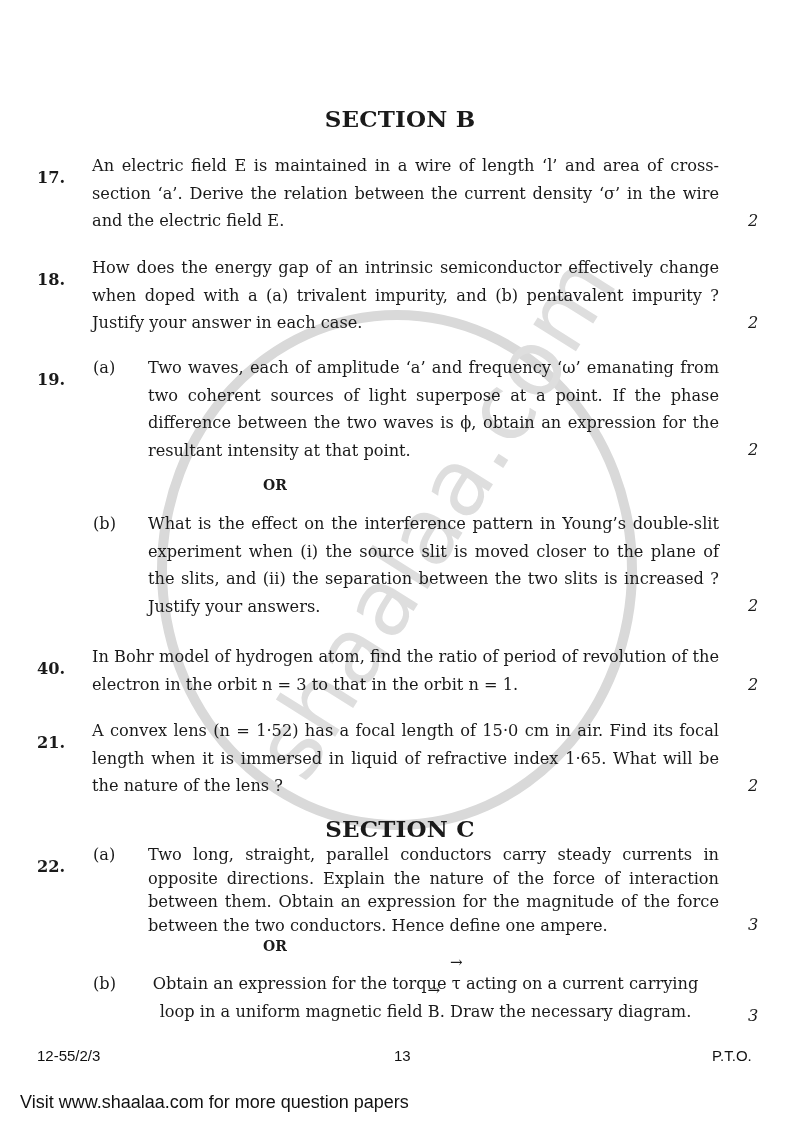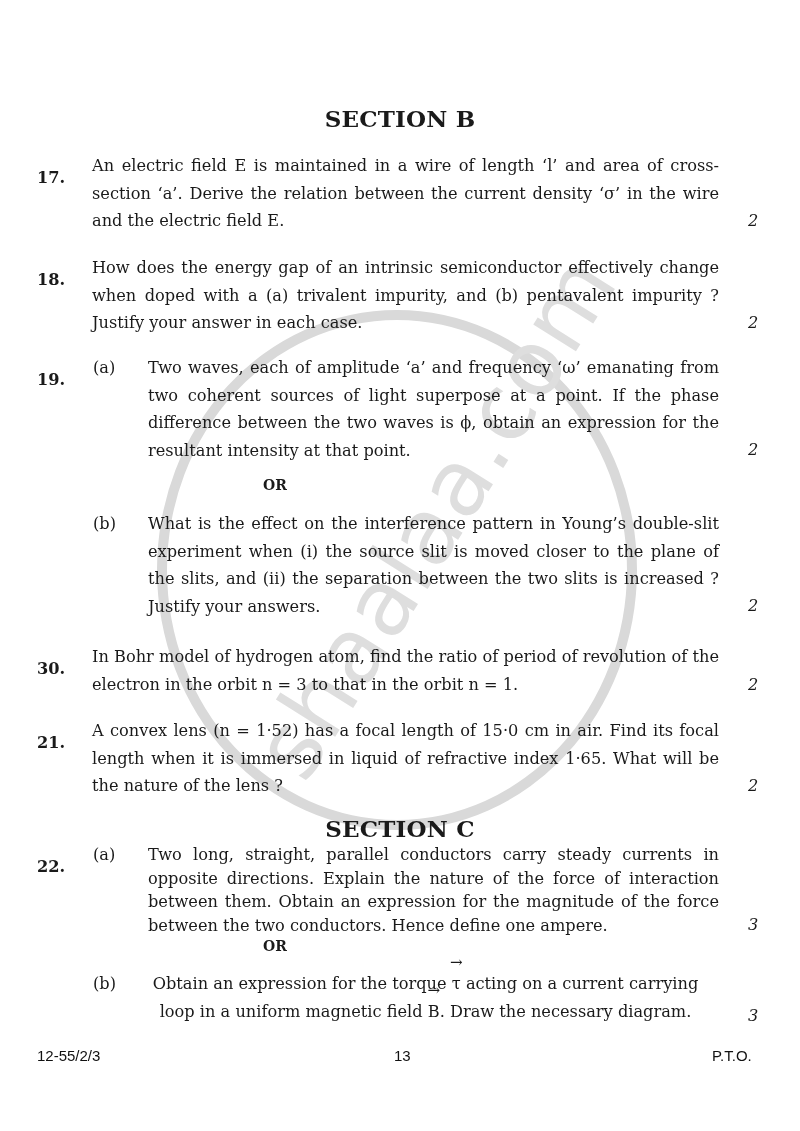--- a/index.html
+++ b/index.html
@@ -82,21 +82,21 @@
     <span class="marks" style="top:82px;">2</span>
   </div>
   <div class="or" style="top:477px;">OR</div>
   <div class="q" style="top:510px;">
     <span class="sublabel">(b)</span>
     <div class="subtext">What is the effect on the interference pattern in Young’s double-slit experiment when (i) the source slit is moved closer to the plane of the slits, and (ii) the separation between the two slits is increased ? Justify your answers.</div>
     <span class="marks" style="top:82px;">2</span>
   </div>
 
   <div class="q" style="top:643px;">
-    <span class="qnum">30.</span>
+    <span class="qnum">40.</span>
     <div class="qtext">In Bohr model of hydrogen atom, find the ratio of period of revolution of the electron in the orbit n = 3 to that in the orbit n = 1.</div>
     <span class="marks" style="top:28px;">2</span>
   </div>
 
   <div class="q" style="top:717px;">
     <span class="qnum">21.</span>
     <div class="qtext">A convex lens (n = 1·52) has a focal length of 15·0 cm in air. Find its focal length when it is immersed in liquid of refractive index 1·65. What will be the nature of the lens ?</div>
     <span class="marks" style="top:55px;">2</span>
   </div>
 
@@ -111,13 +111,14 @@
   <div class="or" style="top:938px;">OR</div>
   <div class="q" style="top:970px;">
     <span class="sublabel">(b)</span>
     <div class="subtext" style="width:555px; text-align:center;"><span>Obtain an expression for the torque </span><span class="vec">τ</span><span> acting on a current carrying loop in a uniform magnetic field </span><span class="vec">B</span><span>. Draw the necessary diagram.</span></div>
     <span class="marks" style="top:32px;">3</span>
   </div>
 
   <div class="footer" style="left:37px;">12-55/2/3</div>
   <div class="footer" style="left:394px;">13</div>
   <div class="footer" style="left:712px;">P.T.O.</div>
+  <div class="visit">Visit www.shaalaa.com for more question papers</div>
 </div>
 
 </body></html>

